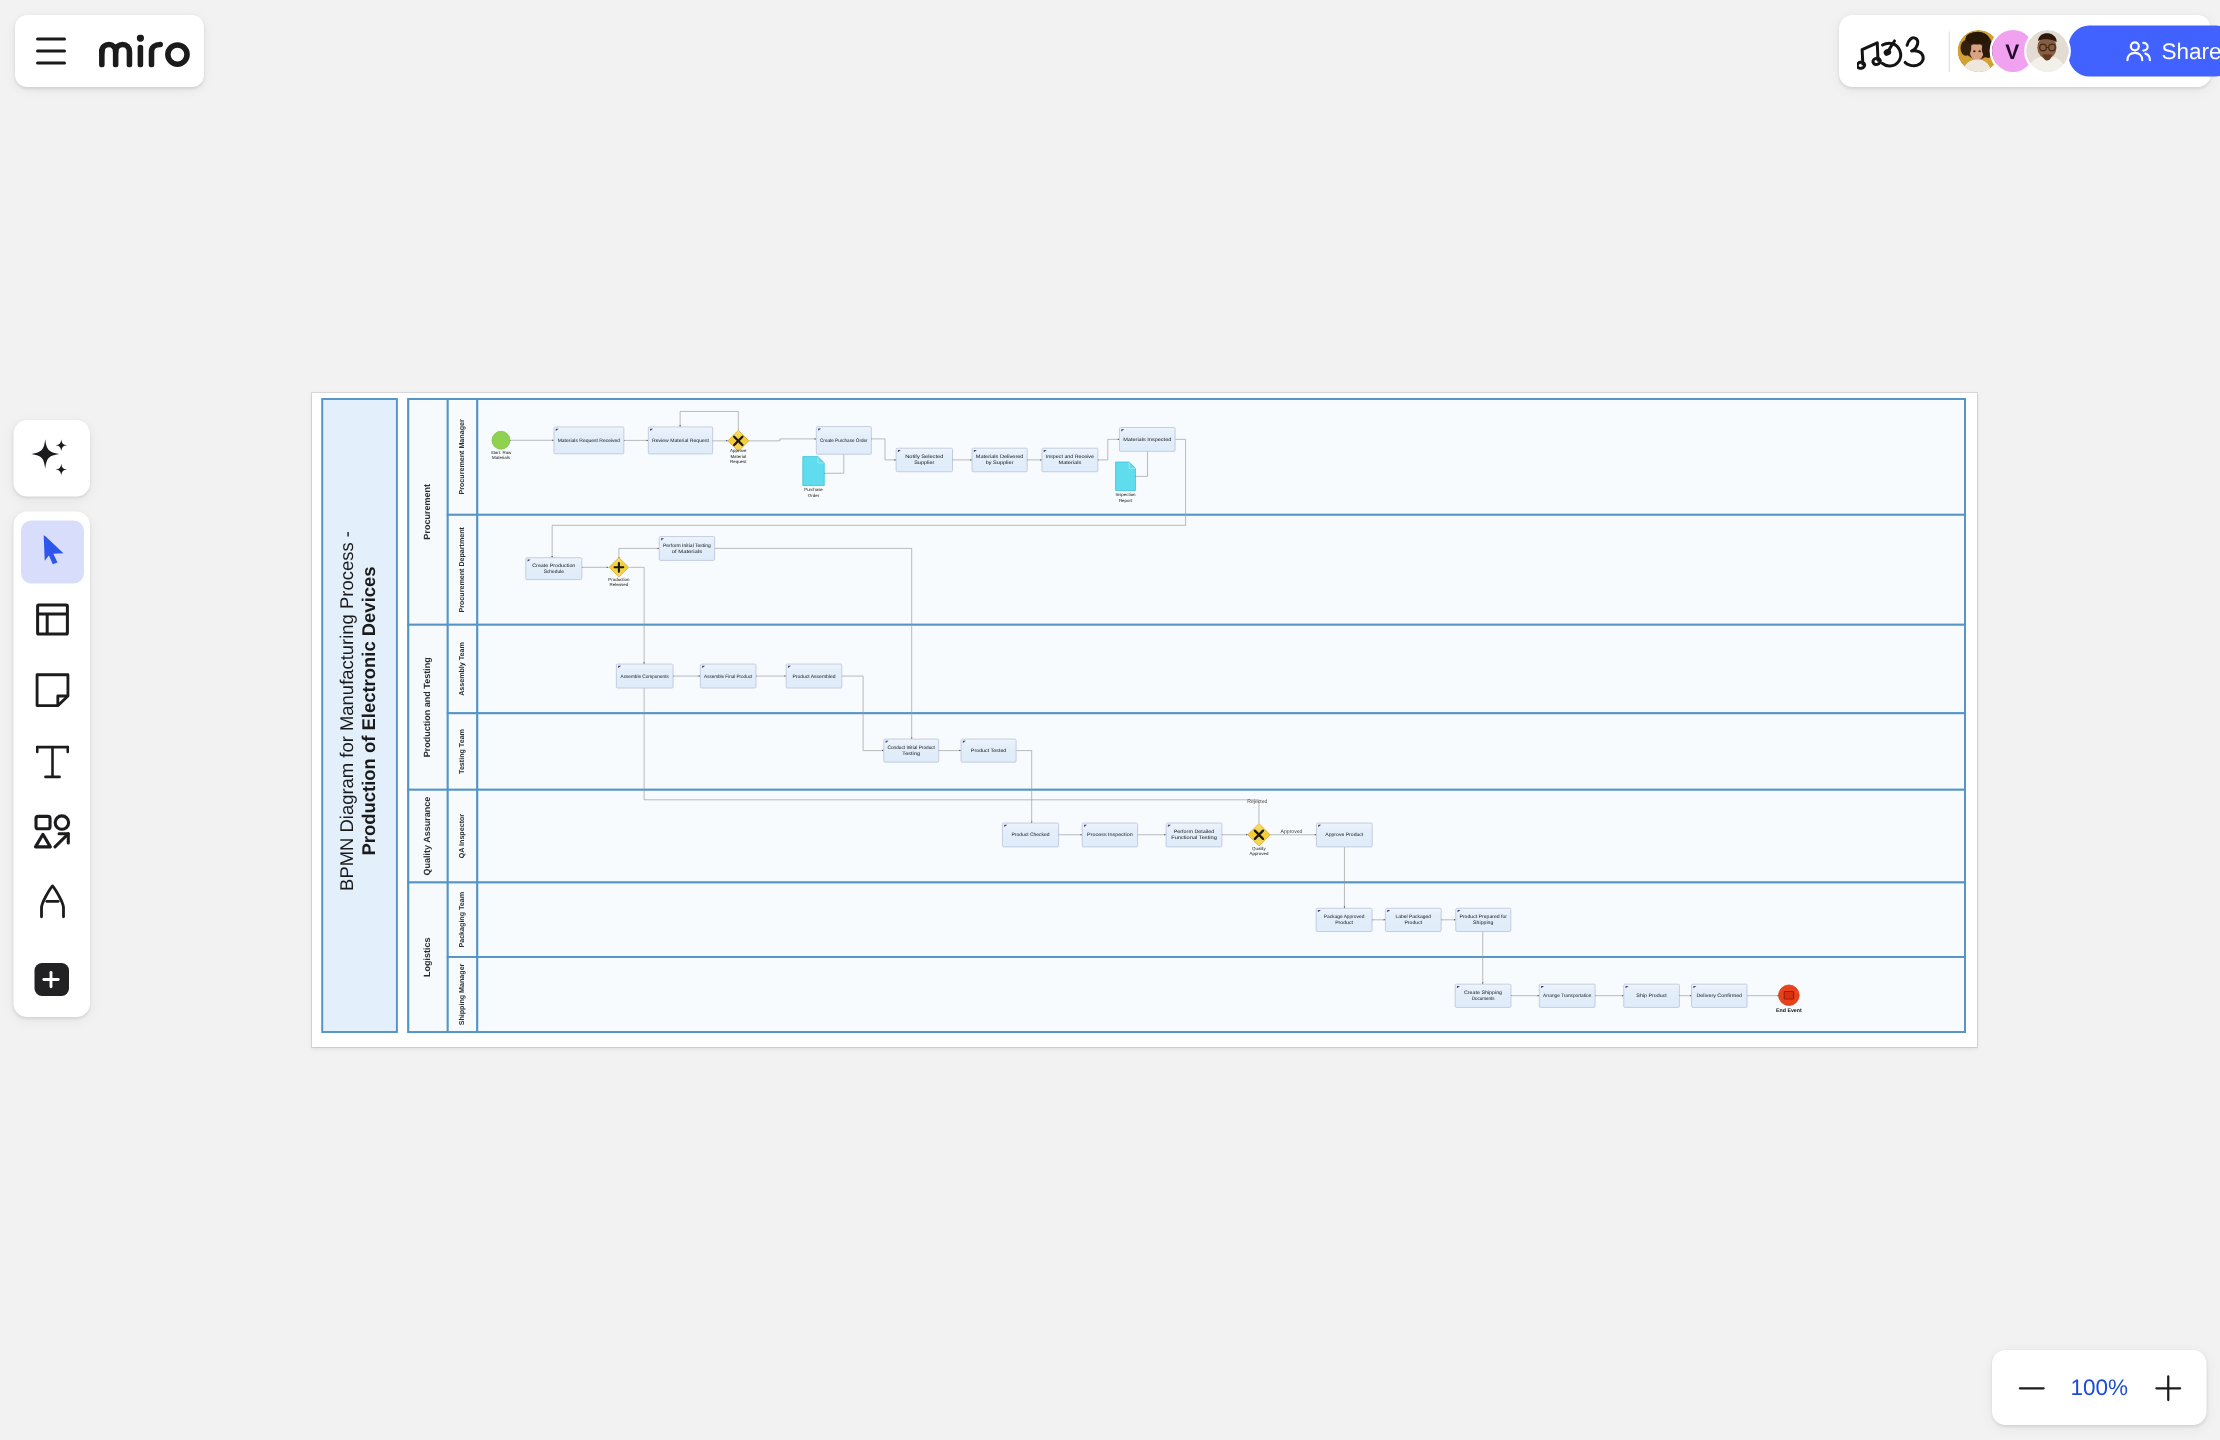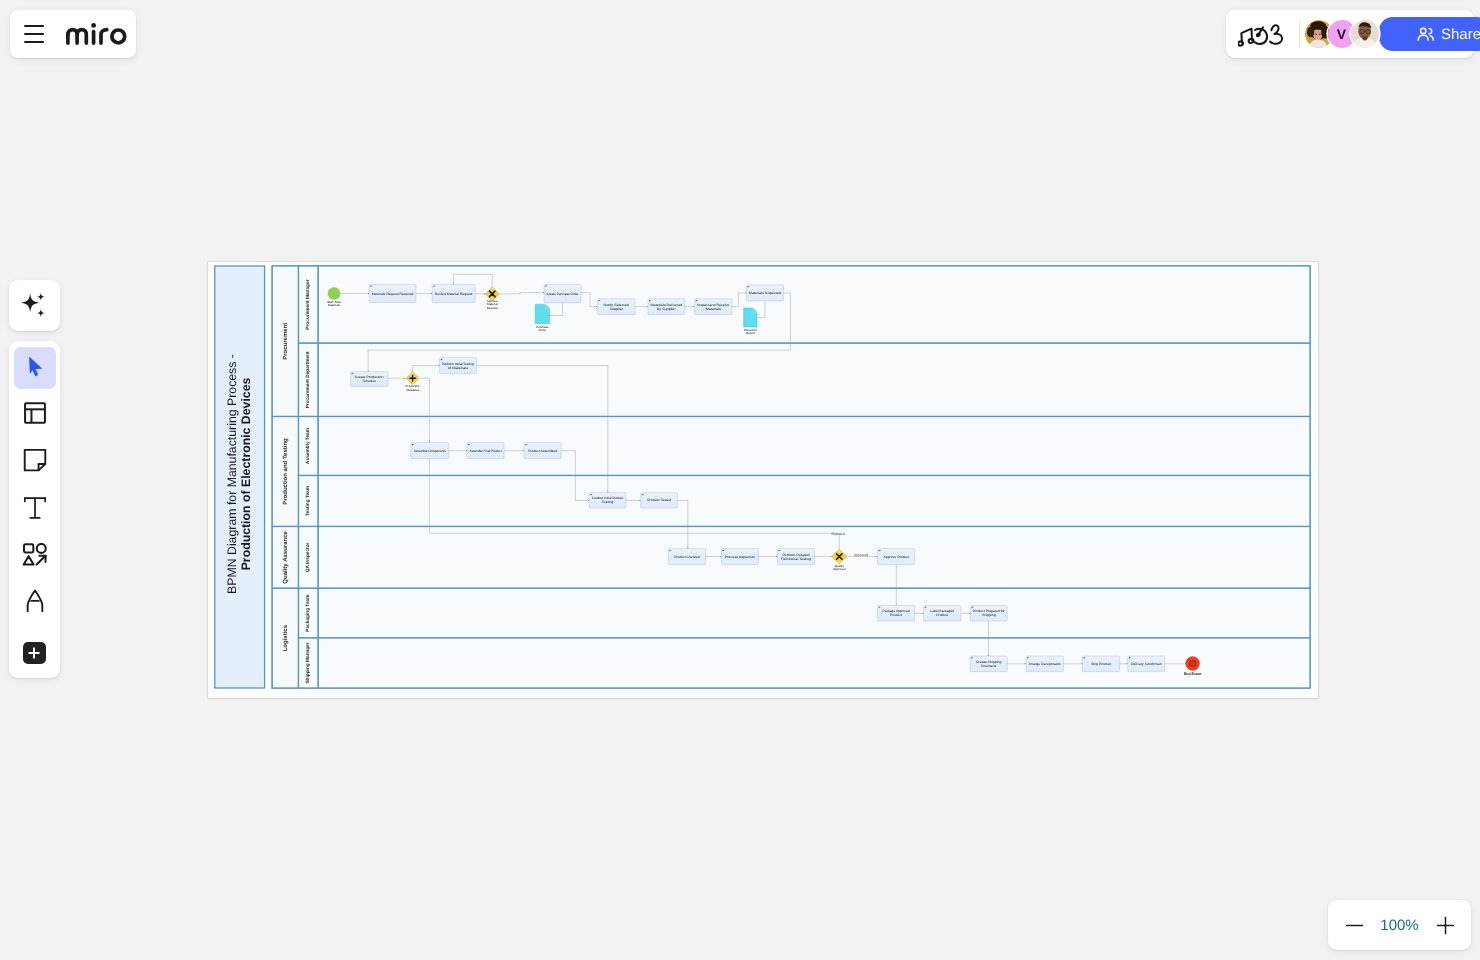--- a/index.html
+++ b/index.html
@@ -44,21 +44,21 @@
   .tool{position:absolute;left:4.7px;width:42px;height:42px;border-radius:7px;display:flex;
       align-items:center;justify-content:center;cursor:pointer;}
   .tool.active{background:#d7ddfb;}
   .tool.dark{left:14.2px;background:#222224;border-radius:5px;width:22.5px;height:22px;}
 
   
   .zoomwidget{position:absolute;left:1328px;top:900px;width:143px;height:50px;background:#fff;border-radius:9px;
       box-sizing:border-box;box-shadow:0 1px 2px rgba(0,0,0,.09),0 2px 9px rgba(0,0,0,.06);
       display:flex;align-items:center;justify-content:space-between;padding:0 14px;}
   .zoomwidget .zbtn{width:24px;height:24px;display:flex;align-items:center;justify-content:center;cursor:pointer;}
-  .zoomlevel{font-size:15px;color:#0f766e;text-align:center;cursor:pointer;}
+  .zoomlevel{font-size:15px;color:#1d4ed8;text-align:center;cursor:pointer;}
 
   
   .frame-title{position:absolute;left:207px;top:232px;font-size:18.7px;color:#6b6b6b;
       font-family:"Liberation Sans",sans-serif;white-space:nowrap;}
   .frame{position:absolute;left:208px;top:262px;width:1110px;height:436px;background:#fff;
       box-shadow:0 0 0 0.7px rgba(0,0,0,.10), 0 1px 3px rgba(0,0,0,.08);}
   .diagram{position:absolute;left:0;top:0;width:1110px;height:436px;}
 </style>
 </head>
 <body>

